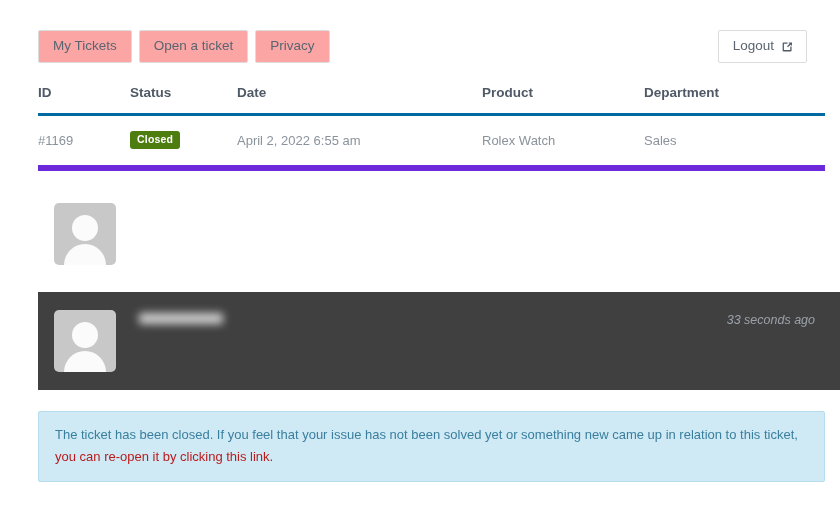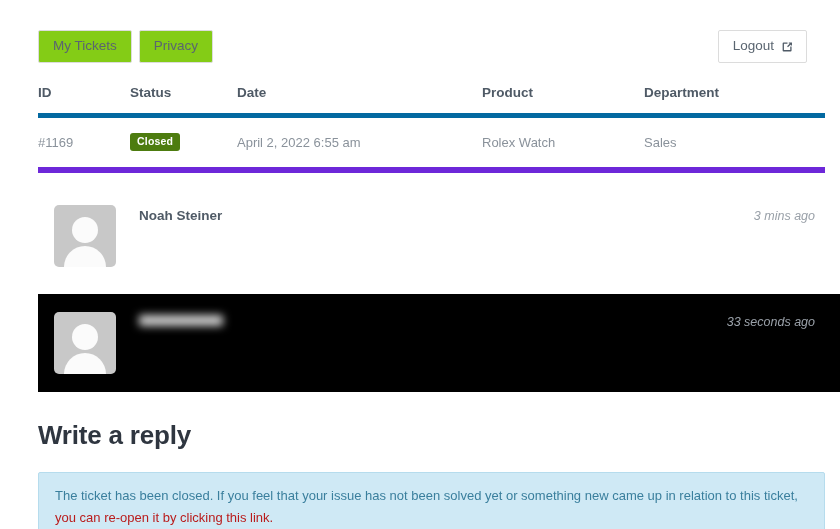--- a/index.html
+++ b/index.html
@@ -28,21 +28,21 @@
     justify-content: space-between;
     padding: 30px 15px 0 38px;
     box-sizing: border-box;
   }
   .nav-group {
     display: flex;
     gap: 7px;
   }
   .nav-btn {
     border: 1px solid #dcdcdc;
-    background: #84cc16;
+    background: #fca5a5;
     color: #5a6570;
     font-size: 13.5px;
     font-family: "Liberation Sans", sans-serif;
     padding: 8px 14px 9px 14px;
     line-height: 14px;
     border-radius: 2px;
     cursor: pointer;
     white-space: nowrap;
   }
   .logout-btn {
@@ -73,21 +73,21 @@
     border-collapse: collapse;
     width: 787px;
     table-layout: fixed;
   }
   .ticket-table th {
     text-align: left;
     font-size: 13.5px;
     font-weight: bold;
     color: #4f5a66;
     padding: 0 0 13px 0;
-    border-bottom: 5px solid #0369a1;
+    border-bottom: 3px solid #0369a1;
   }
   .ticket-table td {
     font-size: 13px;
     color: #8a929b;
     padding: 15px 0 16px 0;
     border-bottom: 6px solid #6d28d9;
     vertical-align: middle;
   }
   .col-id { width: 92px; }
   .col-status { width: 107px; }
@@ -112,21 +112,21 @@
     margin-top: 14px;
   }
   .message {
     display: flex;
     align-items: flex-start;
     padding: 18px 15px 18px 54px;
     box-sizing: border-box;
     position: relative;
   }
   .message.shaded {
-    background: #000000;
+    background: #404040;
     margin-left: 38px;
     padding-left: 16px;
     margin-top: 9px;
   }
   .avatar {
     width: 62px;
     height: 62px;
     min-width: 62px;
     border-radius: 5px;
     background: #c8c8c8;
@@ -214,20 +214,21 @@
   }
 </style>
 </head>
 <body>
 
 <div class="page">
 
   <div class="topbar">
     <div class="nav-group">
       <button class="nav-btn">My Tickets</button>
+      <button class="nav-btn">Open a ticket</button>
       <button class="nav-btn">Privacy</button>
     </div>
     <button class="logout-btn">
       <span>Logout</span>
       <span class="ext-icon">
         <svg width="13" height="13" viewBox="0 0 16 16" fill="none" xmlns="http://www.w3.org/2000/svg">
           <path d="M2 4.2 A1.2 1.2 0 0 1 3.2 3 H8 V4.6 H3.6 V12.4 H11.4 V8 H13 V12.8 A1.2 1.2 0 0 1 11.8 14 H3.2 A1.2 1.2 0 0 1 2 12.8 Z" fill="#4f5a66"></path>
           <path d="M9.6 3 H13.5 V6.9 H12 V5.5 L8.6 8.9 L7.5 7.8 L10.9 4.4 H9.6 Z" fill="#4f5a66"></path>
         </svg>
       </span>
@@ -258,41 +259,36 @@
   </table>
 
   <div class="messages">
 
     <div class="message">
       <div class="avatar">
         <span class="head"></span>
         <span class="body"></span>
       </div>
       <div class="msg-content">
-        <div class="msg-head">
-          <span class="msg-author">Noah Steiner</span>
-          <span class="msg-time">3 mins ago</span>
-        </div>
       </div>
     </div>
 
     <div class="message shaded">
       <div class="avatar">
         <span class="head"></span>
         <span class="body"></span>
       </div>
       <div class="msg-content">
         <div class="msg-head">
           <span class="msg-author redacted"></span>
           <span class="msg-time">33 seconds ago</span>
         </div>
       </div>
     </div>
 
   </div>
 
-  <h2 class="reply-heading">Write a reply</h2>
 
   <div class="notice">
     <span>The ticket has been closed. If you feel that your issue has not been solved yet or something new came up in relation to this ticket, </span><a href="#">you can re-open it by clicking this link.</a>
   </div>
 
 </div>
 
 </body></html>

